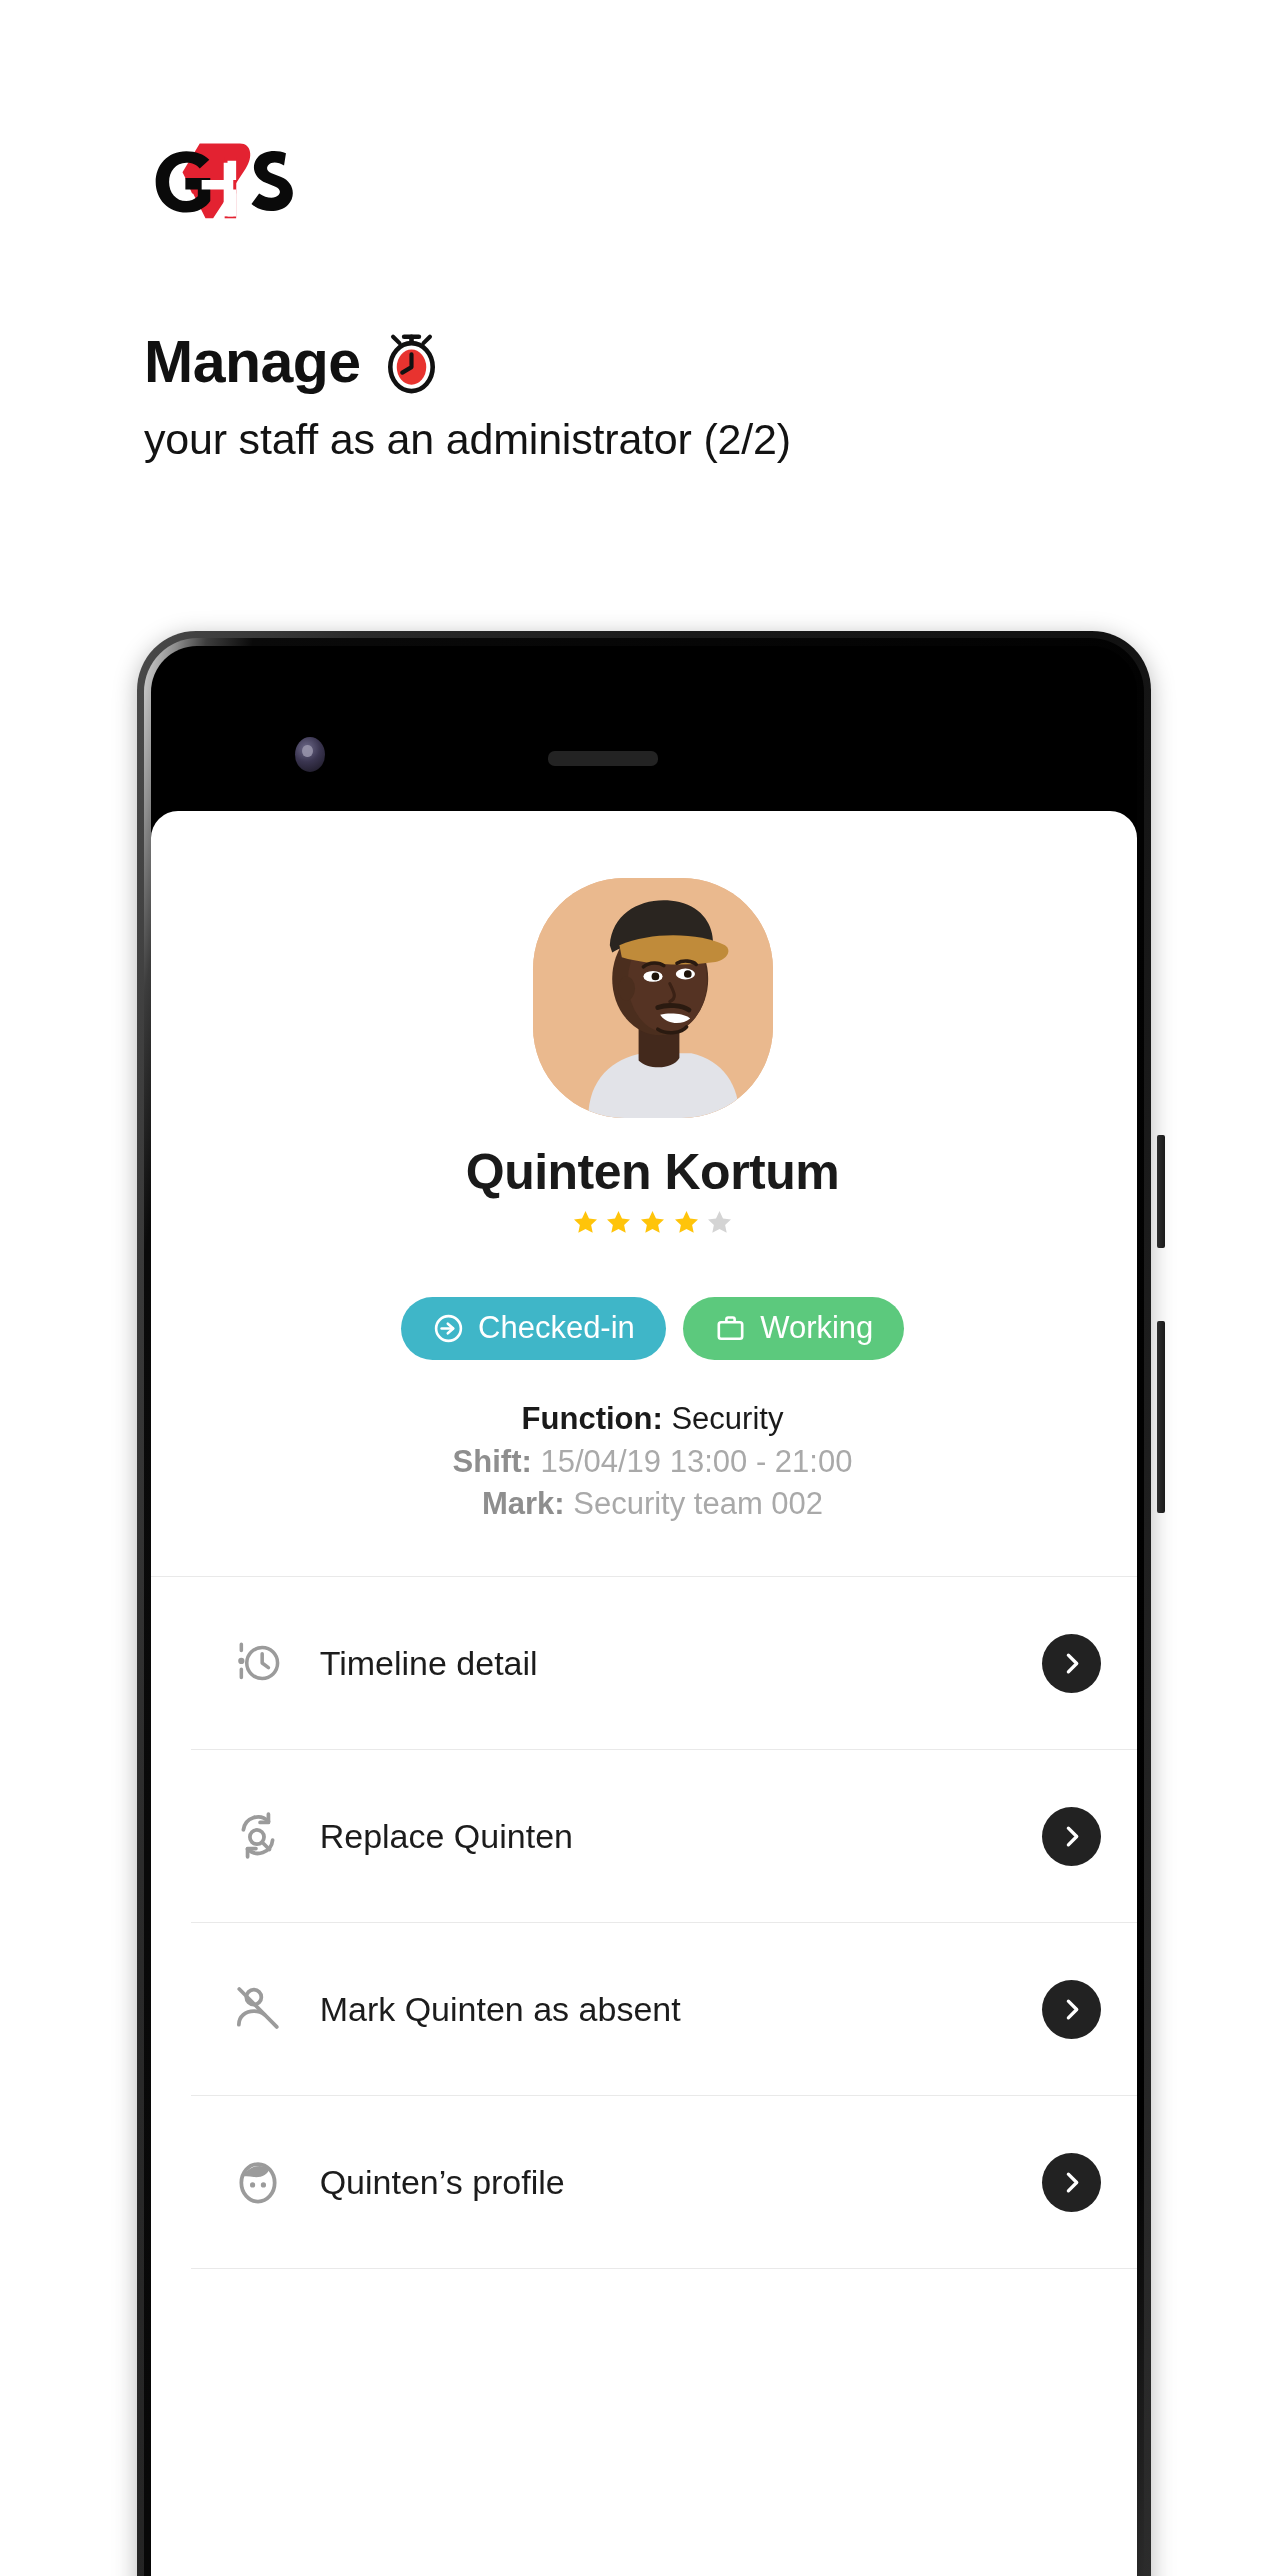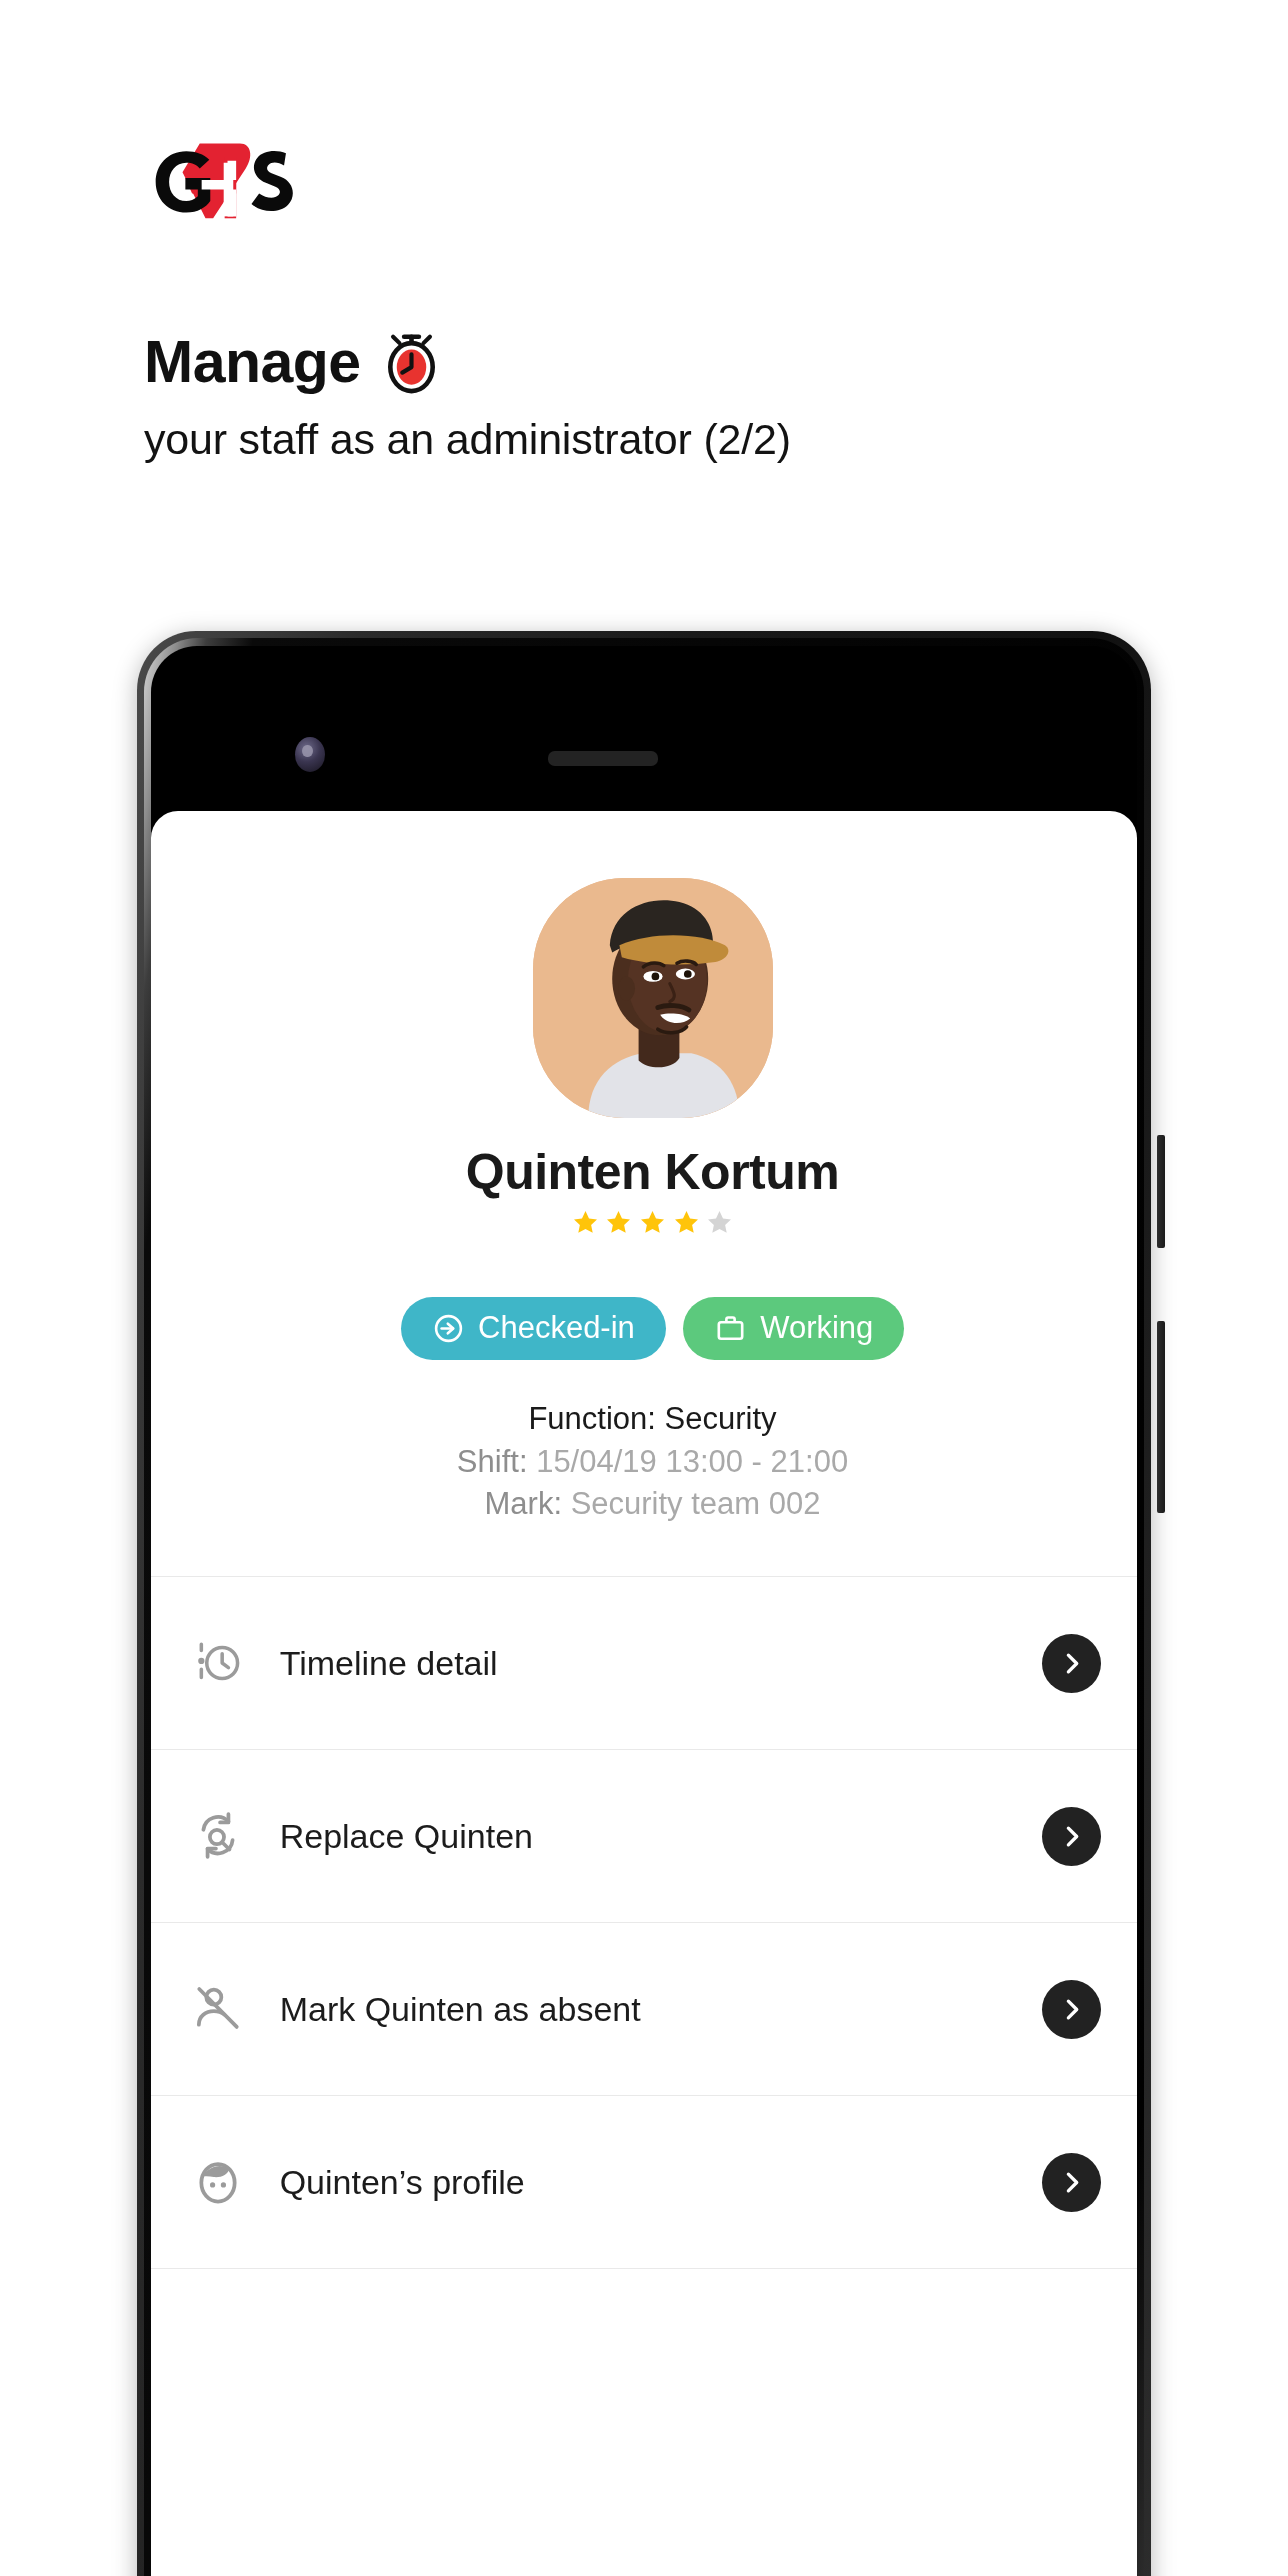--- a/index.html
+++ b/index.html
@@ -118,32 +118,33 @@
     display: flex; align-items: center; gap: 13.4px;
     padding: 13.4px 31px; border-radius: 38px;
     color: #fff; font-size: 31px; font-weight: 400;
     white-space: nowrap;
     margin-top: 32px;
   }
   .badge svg { width: 33px; height: 33px; flex: 0 0 auto; }
 
   .meta { margin-top: 38px; line-height: 1.38; }
   .meta-line { font-size: 31px; }
-  .meta-line .k { font-weight: 400; color: #1a1a1a; }
+  .meta-line .k { font-weight: 700; color: #1a1a1a; }
   .meta-line .v { color: #1a1a1a; }
   .meta-line.muted .k { color: #8e8e8e; }
   .meta-line.muted .v { color: #a9a9a9; }
 
   
   .list { margin-top: 50px; border-top: 1px solid #e9e9e9; }
   .row {
     display: flex; align-items: center;
     padding: 0 36px 0 42px;
     height: 173px;
     border-bottom: 1px solid #e9e9e9;
+    margin-left: 40px;
   }
   .row-icon { width: 71px; flex: 0 0 auto; display: flex; align-items: center; }
   .row-icon svg { width: 50px; height: 50px; display: block; }
   .row-label { flex: 1; font-size: 34px; color: #1c1c1c; padding-left: 15.3px; }
   .chevron-btn {
     width: 59px; height: 59px; border-radius: 50%;
     background: #222; display: flex; align-items: center; justify-content: center;
     flex: 0 0 auto;
   }
   .chevron-btn svg { width: 25px; height: 25px; }

